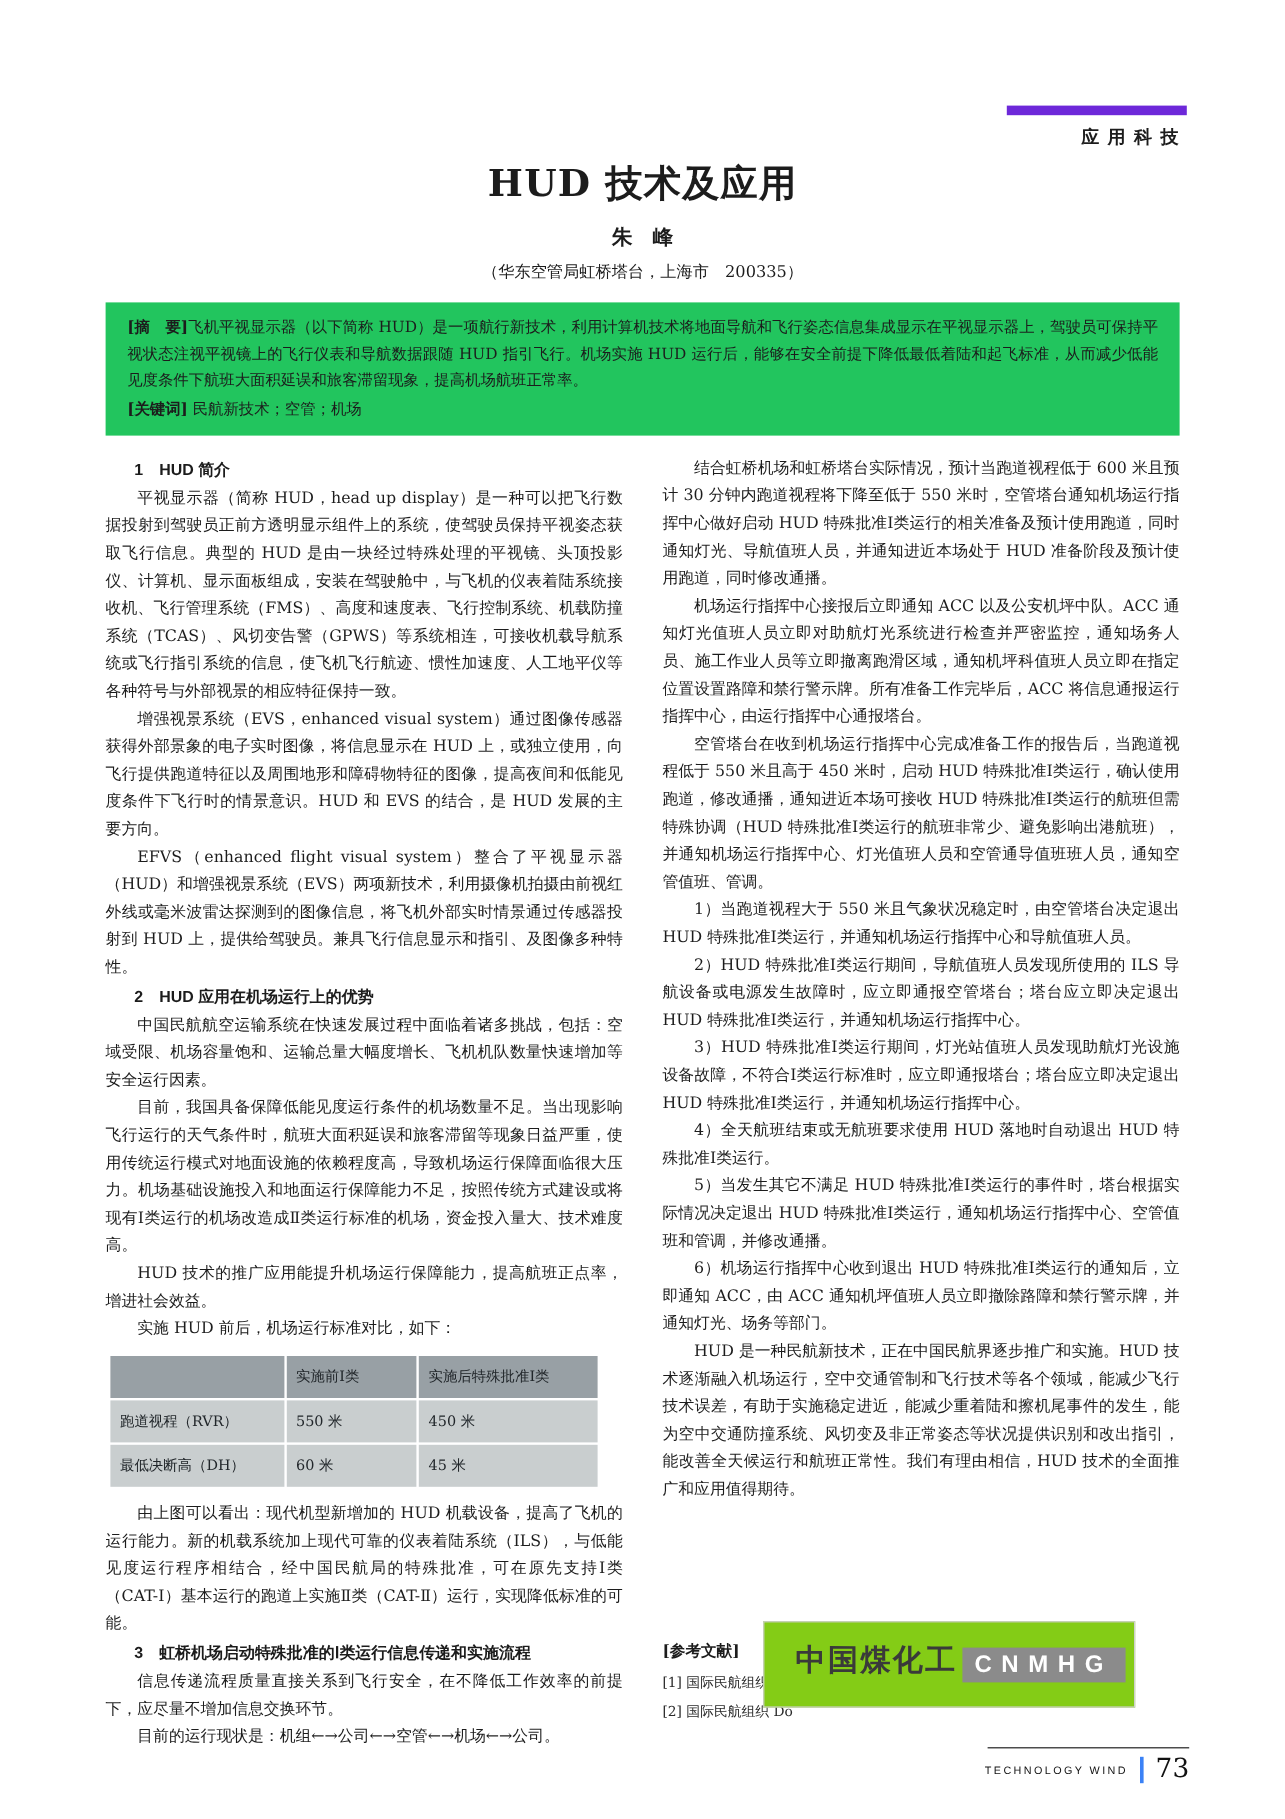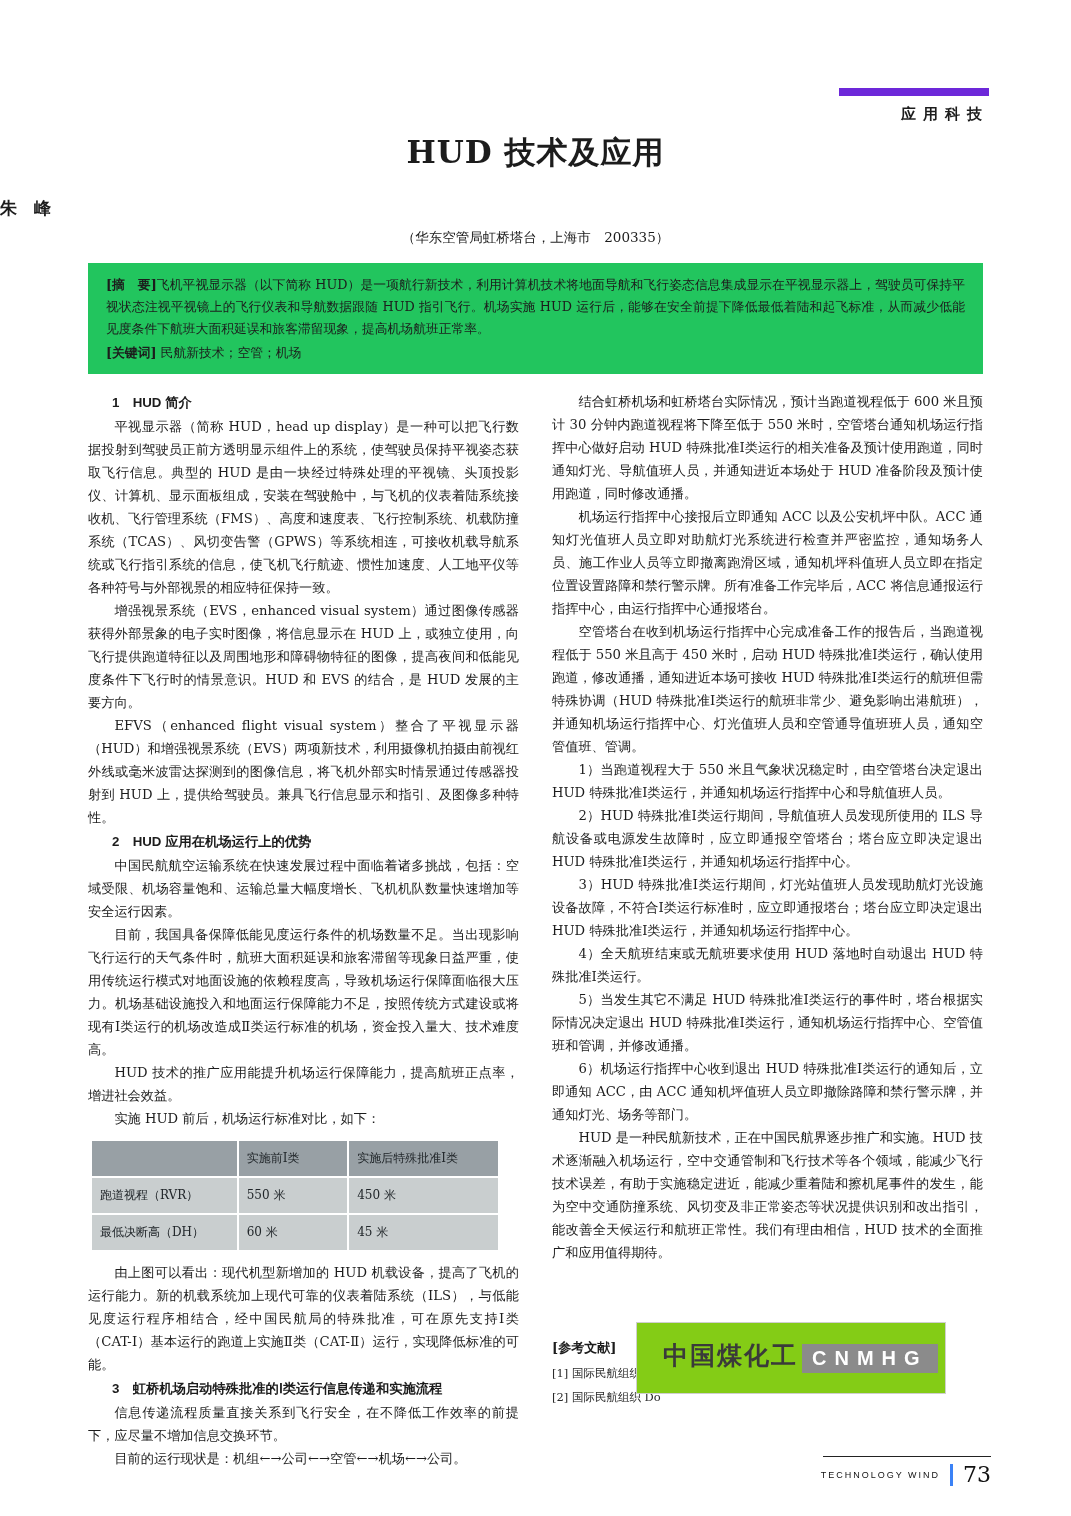--- a/index.html
+++ b/index.html
@@ -12,21 +12,21 @@
   .cat{
     position:absolute;top:88px;right:82px;width:150px;
     border-top:8px solid #6d28d9;padding-top:9px;
     font-family:"Liberation Sans",sans-serif;font-weight:700;
     font-size:15px;letter-spacing:7px;text-align:right;white-space:nowrap;
   }
   .title{
     text-align:center;font-size:31px;font-weight:700;margin:0;
     font-family:"DejaVu Serif",serif;letter-spacing:1px;
   }
-  .author{font-size:17px;font-weight:700;margin-top:23px;}
+  .author{text-align:center;font-size:17px;font-weight:700;margin-top:12px;}
   .affiliation{text-align:center;font-size:13.5px;margin-top:9px;}
   .abstract{
     margin:16px 88px 0 88px;background:#22c55e;padding:11px 18px 10px 18px;
     font-size:12.8px;line-height:22px;text-align:justify;
   }
   .abstract .lbl{font-weight:700;}
   .abstract .kw{margin-top:2px;text-align:left;}
   .columns{display:flex;gap:33px;margin:16px 88px 0 88px;}
   .col{flex:1;font-size:13.2px;line-height:23px;text-align:justify;}
   .col p{margin:0;text-indent:2em;}
@@ -40,21 +40,21 @@
   table.fig td{
     padding:10px 8px;font-size:12px;line-height:15px;text-align:left;
     font-family:"DejaVu Serif",serif;color:#21262a;
   }
   table.fig .hd{background:#98a0a5;}
   table.fig .bd{background:#c9cecf;}
   table.fig .c1{width:36%;}
   table.fig .c2{width:27%;}
   table.fig .c3{width:37%;}
   
-  .refs{position:relative;margin-top:72px;min-height:110px;}
+  .refs{position:relative;margin-top:112px;min-height:110px;}
   .ref-label{font-weight:700;font-size:13px;text-indent:0;}
   .ref-item{font-size:11.5px;line-height:19px;margin-top:5px;color:#2a2a2a;text-indent:0;}
   .wm{
     position:absolute;left:84px;top:-14px;z-index:2;background:#84cc16;
     border:1px solid #cfcfcf;padding:8px 14px;display:flex;align-items:center;gap:12px;
     width:280px;
   }
   .wm-text{display:flex;flex-direction:row;gap:4px;}
   .wm-name{font-size:25px;font-weight:600;color:#3a3a3a;letter-spacing:2px;font-family:"Liberation Sans",sans-serif;white-space:nowrap;}
   .wm-code{

